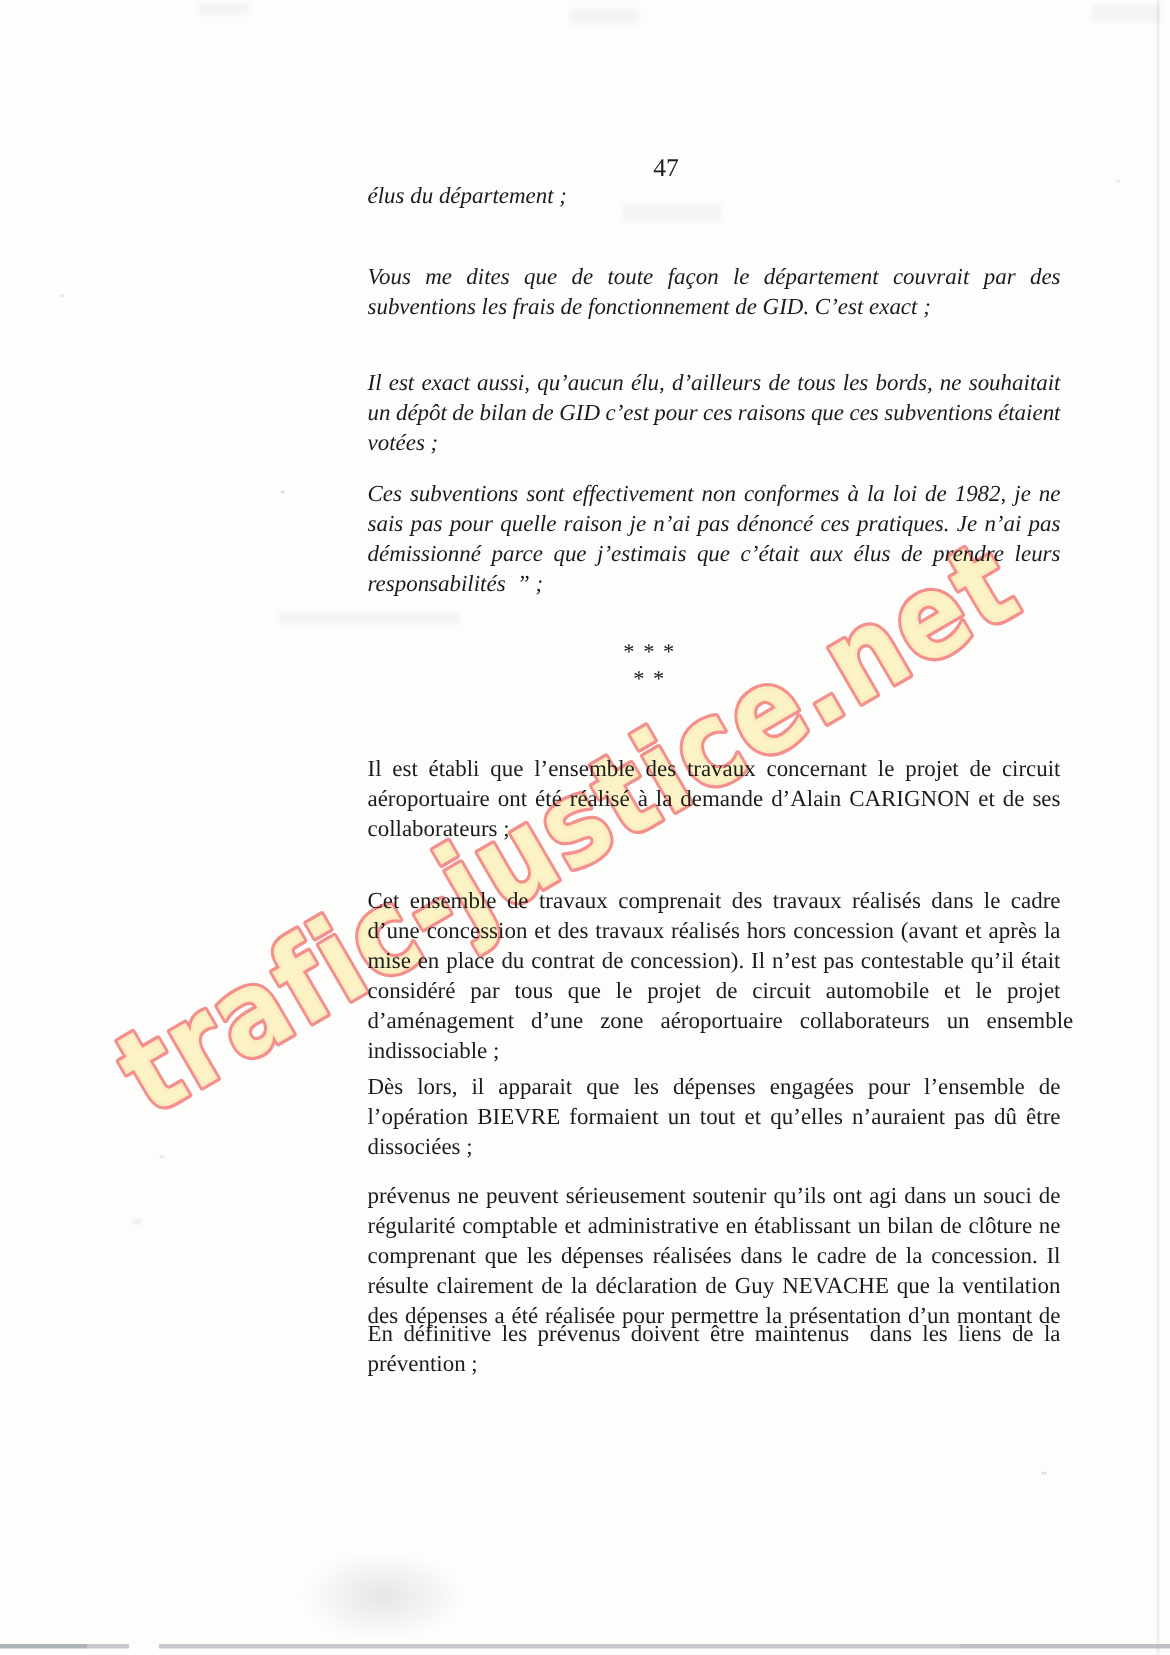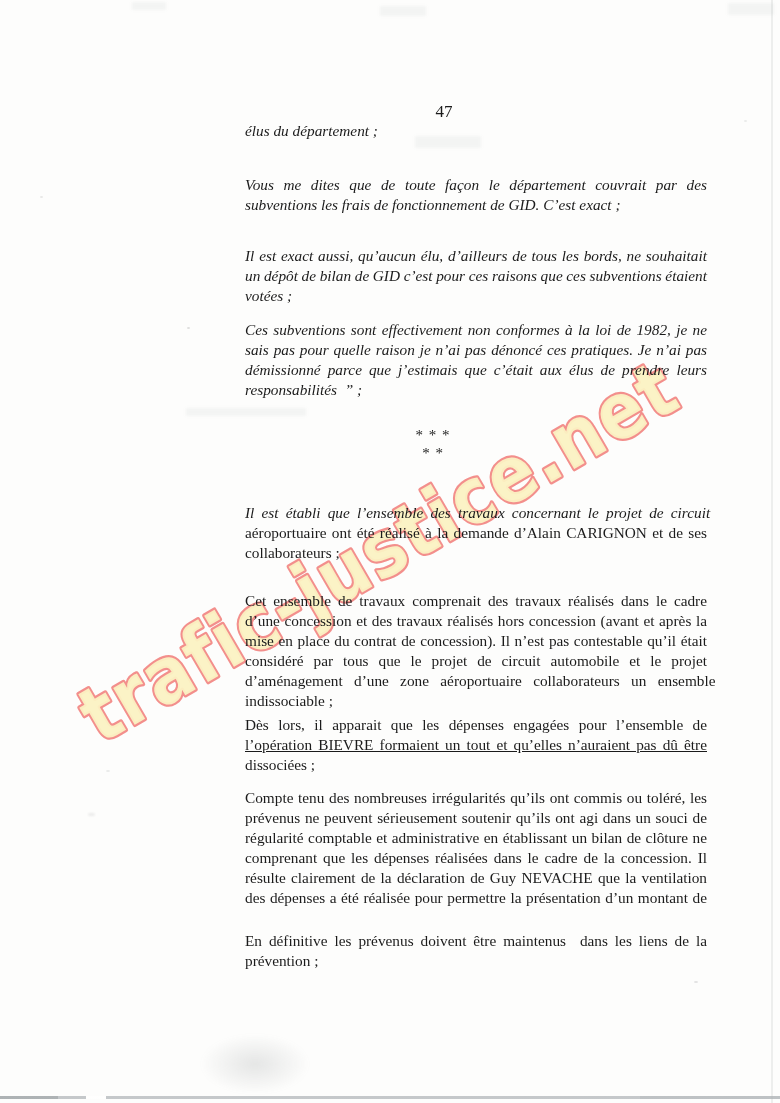--- a/index.html
+++ b/index.html
@@ -14,21 +14,21 @@
   
   .pageno{
     position:absolute;top:102px;left:213px;width:462px;z-index:2;
     text-align:center;font-size:17px;line-height:20px;
   }
   .content{position:absolute;left:213px;top:0;width:462px;height:1103px;z-index:2;margin-left:32px;}
   .para{position:absolute;left:0;width:462px;}
   .tline{display:block;white-space:pre;height:20px;font-size:15.3px;line-height:20px;}
   .italic .tline{font-style:italic;}
   .p1{top:121px}.p2{top:175px}.p3{top:246px}.p4{top:320px}
-  .p5{top:503px}.p6{top:591px}.p7{top:715px}.p8{top:788px}.p9{top:931px}
+  .p5{top:503px}.p6{top:591px}.p7{top:715px}.p8{top:788px}.p9{top:880px}
   .stars{
     position:absolute;top:426px;left:128px;width:120px;
     text-align:center;font-size:15px;line-height:18px;letter-spacing:1px;
   }
   
   .noise{position:absolute;pointer-events:none;}
   .edge-right{left:771px;top:0;width:2px;height:1103px;background:rgba(130,136,140,0.13);z-index:3;}
   .bottom-line{
     left:0;top:1096px;width:780px;height:3px;z-index:3;opacity:.8;
     background:linear-gradient(90deg,
@@ -84,39 +84,38 @@
         <div class="tline" style="display: block; word-spacing: 3.20781px;">démissionné parce que j’estimais que c’était aux élus de prendre leurs</div>
         <div class="tline last">responsabilités  ” ;</div>
       </div>
 
     <div class="stars">
       <div>* * *</div>
       <div>* *</div>
     </div>
 
     <div class="para p5">
-        <div class="tline" style="display: block; word-spacing: 3.34801px; font-style: italic;">Il est établi que l’ensemble des travaux concernant le projet de circuit</div>
+        <div class="tline" style="display: block; word-spacing: 3.34801px;">Il est établi que l’ensemble des travaux concernant le projet de circuit</div>
         <div class="tline" style="display: block; word-spacing: 1.4929px;">aéroportuaire ont été réalisé à la demande d’Alain CARIGNON et de ses</div>
         <div class="tline last">collaborateurs ;</div>
       </div>
     <div class="para p6">
         <div class="tline" style="display: block; word-spacing: 3.13125px;">Cet ensemble de travaux comprenait des travaux réalisés dans le cadre</div>
         <div class="tline" style="display: block; word-spacing: 0.798295px;">d’une concession et des travaux réalisés hors concession (avant et après la</div>
         <div class="tline" style="display: block; word-spacing: 0.730469px;">mise en place du contrat de concession). Il n’est pas contestable qu’il était</div>
         <div class="tline" style="display: block; word-spacing: 6.12642px;">considéré par tous que le projet de circuit automobile et le projet</div>
         <div class="tline" style="display: block; word-spacing: 7.48177px;">d’aménagement d’une zone aéroportuaire collaborateurs un ensemble</div>
         <div class="tline last">indissociable ;</div>
       </div>
     <div class="para p7">
         <div class="tline" style="display: block; word-spacing: 5.54844px;">Dès lors, il apparait que les dépenses engagées pour l’ensemble de</div>
-        <div class="tline" style="display: block; word-spacing: 2.27813px; text-decoration: underline;">l’opération BIEVRE formaient un tout et qu’elles n’auraient pas dû être</div>
+        <div class="tline" style="display: block; word-spacing: 2.27813px;">l’opération BIEVRE formaient un tout et qu’elles n’auraient pas dû être</div>
         <div class="tline last">dissociées ;</div>
       </div>
     <div class="para p8">
-        <div class="tline" style="display: block; word-spacing: 0.784375px;">Compte tenu des nombreuses irrégularités qu’ils ont commis ou toléré, les</div>
         <div class="tline" style="display: block; word-spacing: 0.869318px;">prévenus ne peuvent sérieusement soutenir qu’ils ont agi dans un souci de</div>
         <div class="tline" style="display: block; word-spacing: 0.664062px;">régularité comptable et administrative en établissant un bilan de clôture ne</div>
         <div class="tline" style="display: block; word-spacing: 2.07386px;">comprenant que les dépenses réalisées dans le cadre de la concession. Il</div>
         <div class="tline" style="display: block; word-spacing: 1.45625px; text-align: center;">résulte clairement de la déclaration de Guy NEVACHE que la ventilation</div>
         <div class="tline" style="display: block; word-spacing: 0.721591px;">des dépenses a été réalisée pour permettre la présentation d’un montant de</div>
       </div>
     <div class="para p9">
         <div class="tline" style="display: block; word-spacing: 3.10026px;">En définitive les prévenus doivent être maintenus  dans les liens de la</div>
         <div class="tline last">prévention ;</div>
       </div>

